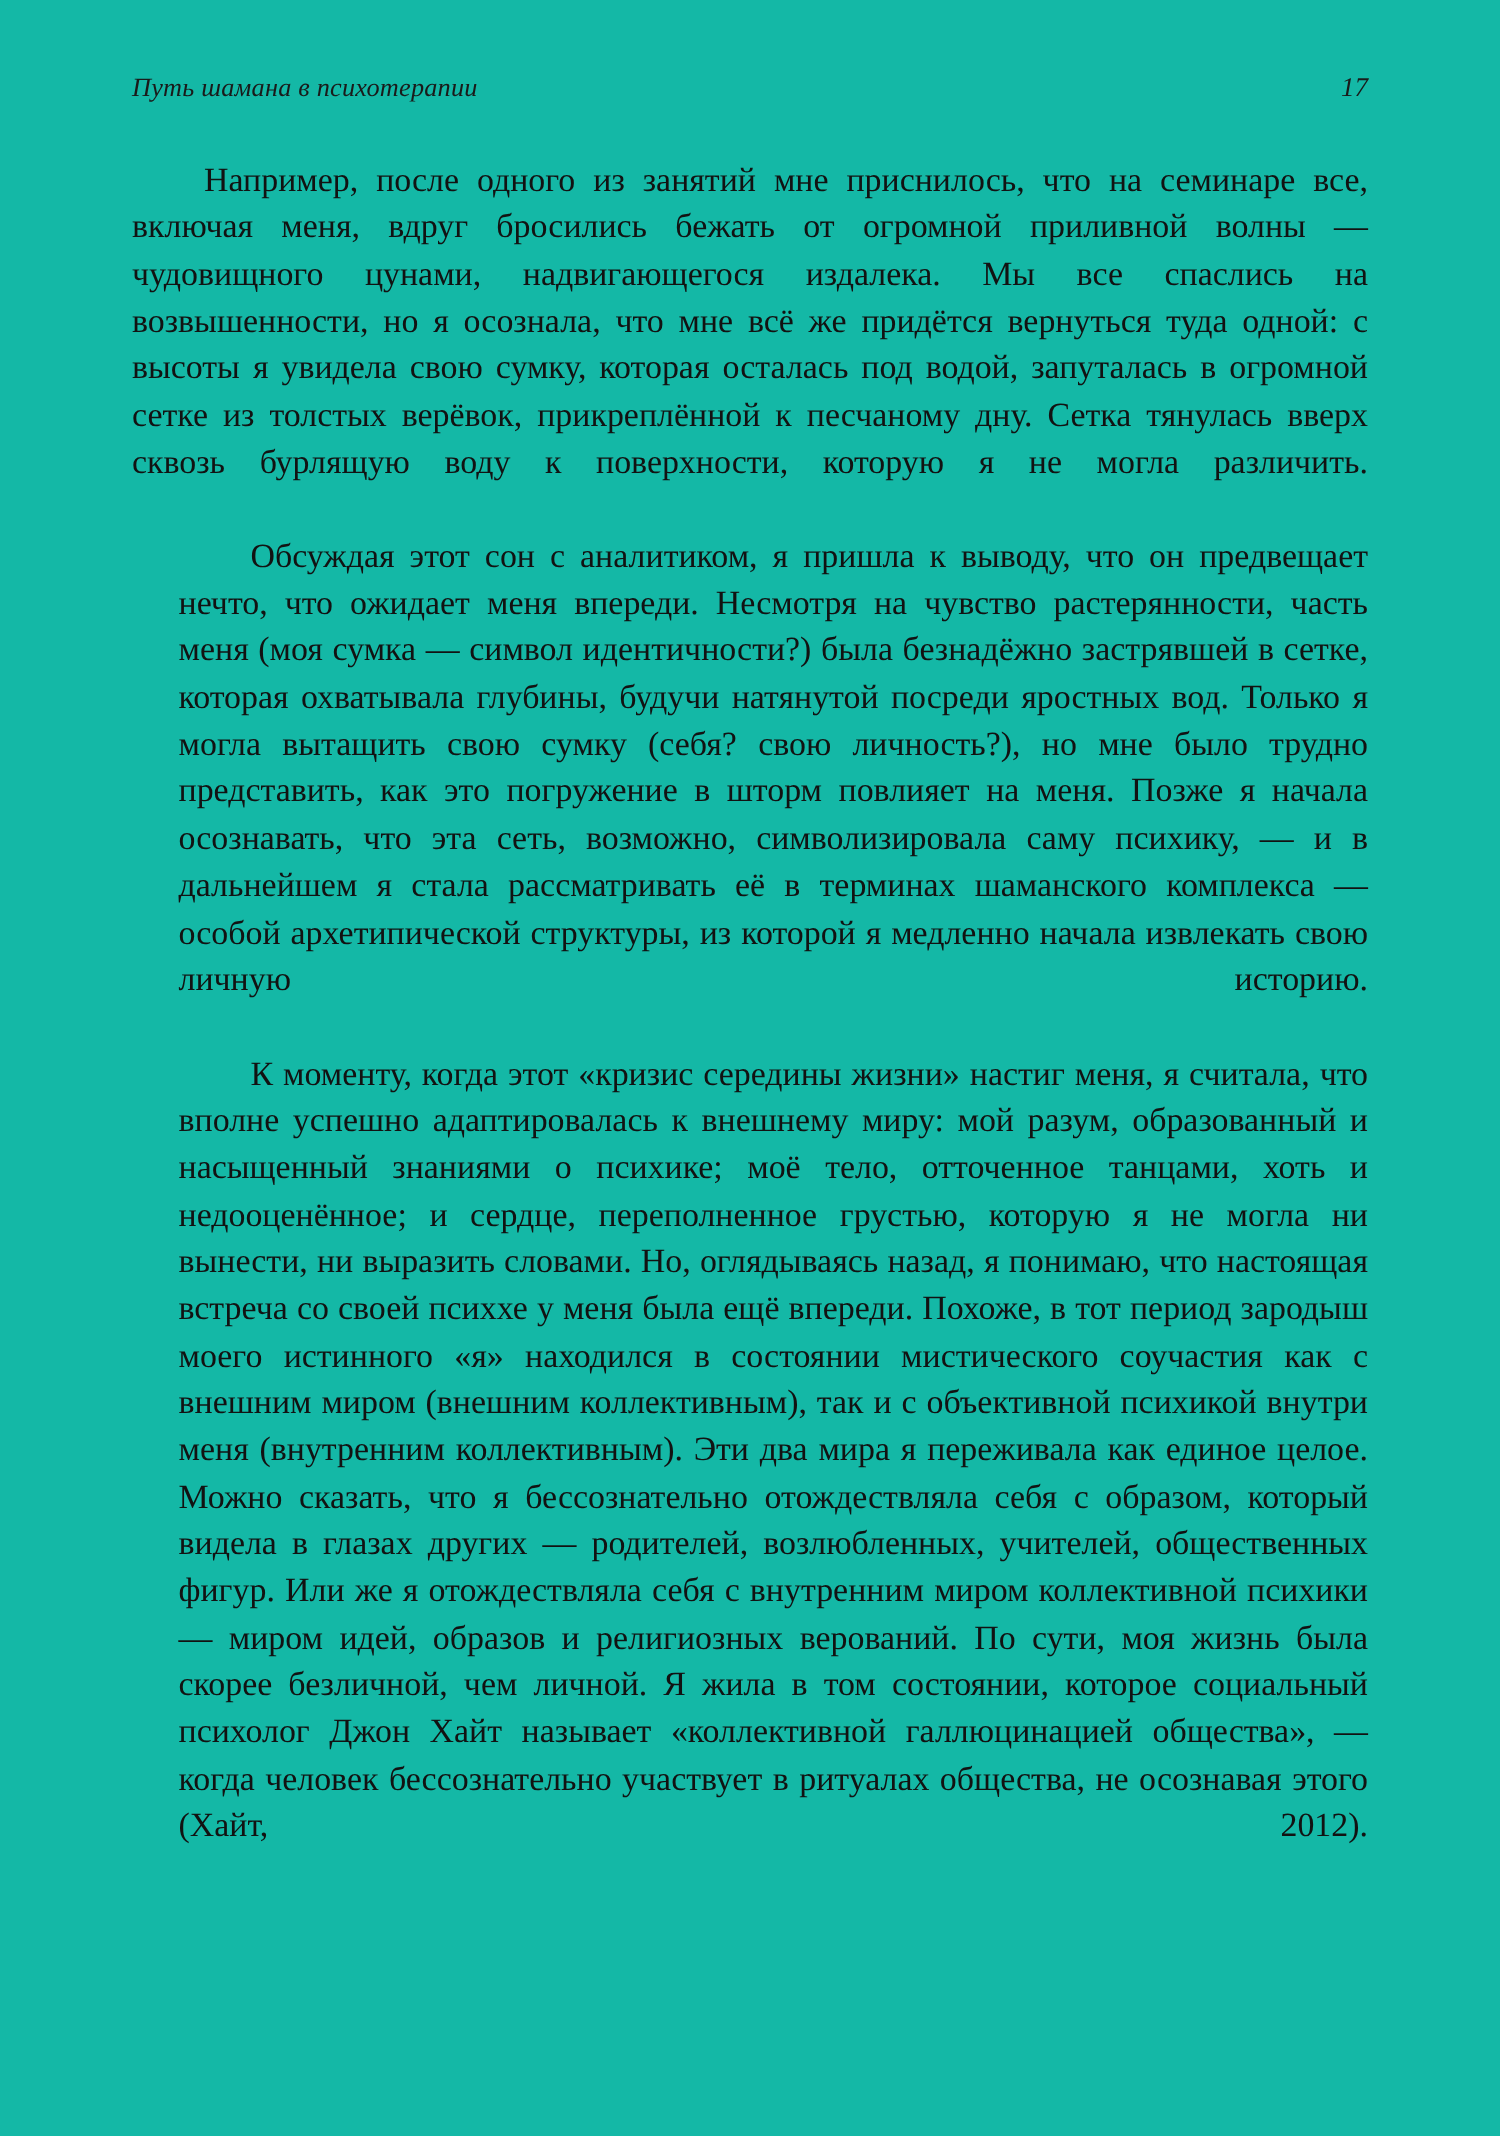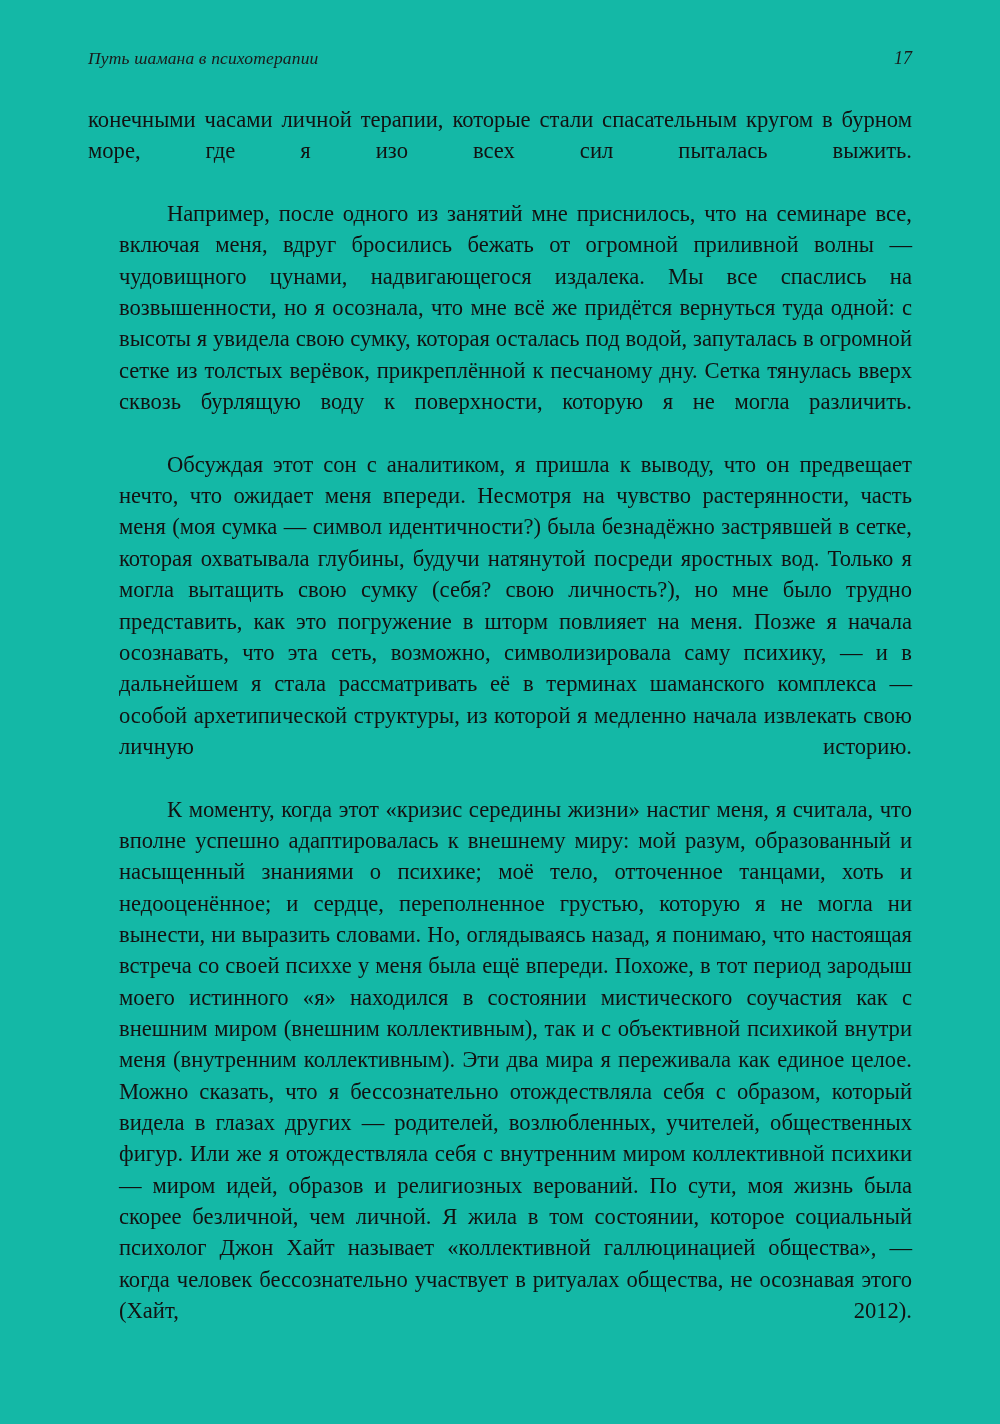--- a/index.html
+++ b/index.html
@@ -87,19 +87,18 @@
 <body>
 
 <div class="page" style="background: #14b8a6; color: rgb(18, 18, 18);">
 
   <div class="running-head">
     <span class="running-head-title">Путь шамана в психотерапии</span>
     <span class="running-head-folio">17</span>
   </div>
 
   <div class="text-block">
-    <p class="para">конечными часами личной терапии, которые стали спасательным кругом в бурном море, где я изо всех сил пыталась выжить.</p>
     <p class="para indented">Например, после одного из занятий мне приснилось, что на семинаре все, включая меня, вдруг бросились бежать от огромной приливной волны — чудовищного цунами, надвигающегося издалека. Мы все спаслись на возвышенности, но я осознала, что мне всё же придётся вернуться туда одной: с высоты я увидела свою сумку, которая осталась под водой, запуталась в огромной сетке из толстых верёвок, прикреплённой к песчаному дну. Сетка тянулась вверх сквозь бурлящую воду к поверхности, которую я не могла различить.</p>
     <p class="para indented">Обсуждая этот сон с аналитиком, я пришла к выводу, что он предвещает нечто, что ожидает меня впереди. Несмотря на чувство растерянности, часть меня (моя сумка — символ идентичности?) была безнадёжно застрявшей в сетке, которая охватывала глубины, будучи натянутой посреди яростных вод. Только я могла вытащить свою сумку (себя? свою личность?), но мне было трудно представить, как это погружение в шторм повлияет на меня. Позже я начала осознавать, что эта сеть, возможно, символизировала саму психику, — и в дальнейшем я стала рассматривать её в терминах шаманского комплекса — особой архетипической структуры, из которой я медленно начала извлекать свою личную историю.</p>
     <p class="para indented">К моменту, когда этот «кризис середины жизни» настиг меня, я считала, что вполне успешно адаптировалась к внешнему миру: мой разум, образованный и насыщенный знаниями о психике; моё тело, отточенное танцами, хоть и недооценённое; и сердце, переполненное грустью, которую я не могла ни вынести, ни выразить словами. Но, оглядываясь назад, я понимаю, что настоящая встреча со своей психхе у меня была ещё впереди. Похоже, в тот период зародыш моего истинного «я» находился в состоянии мистического соучастия как с внешним миром (внешним коллективным), так и с объективной психикой внутри меня (внутренним коллективным). Эти два мира я переживала как единое целое. Можно сказать, что я бессознательно отождествляла себя с образом, который видела в глазах других — родителей, возлюбленных, учителей, общественных фигур. Или же я отождествляла себя с внутренним миром коллективной психики — миром идей, образов и религиозных верований. По сути, моя жизнь была скорее безличной, чем личной. Я жила в том состоянии, которое социальный психолог Джон Хайт называет «коллективной галлюцинацией общества», — когда человек бессознательно участвует в ритуалах общества, не осознавая этого (Хайт, 2012).</p>
   </div>
 
 </div>
 
 </body></html>

